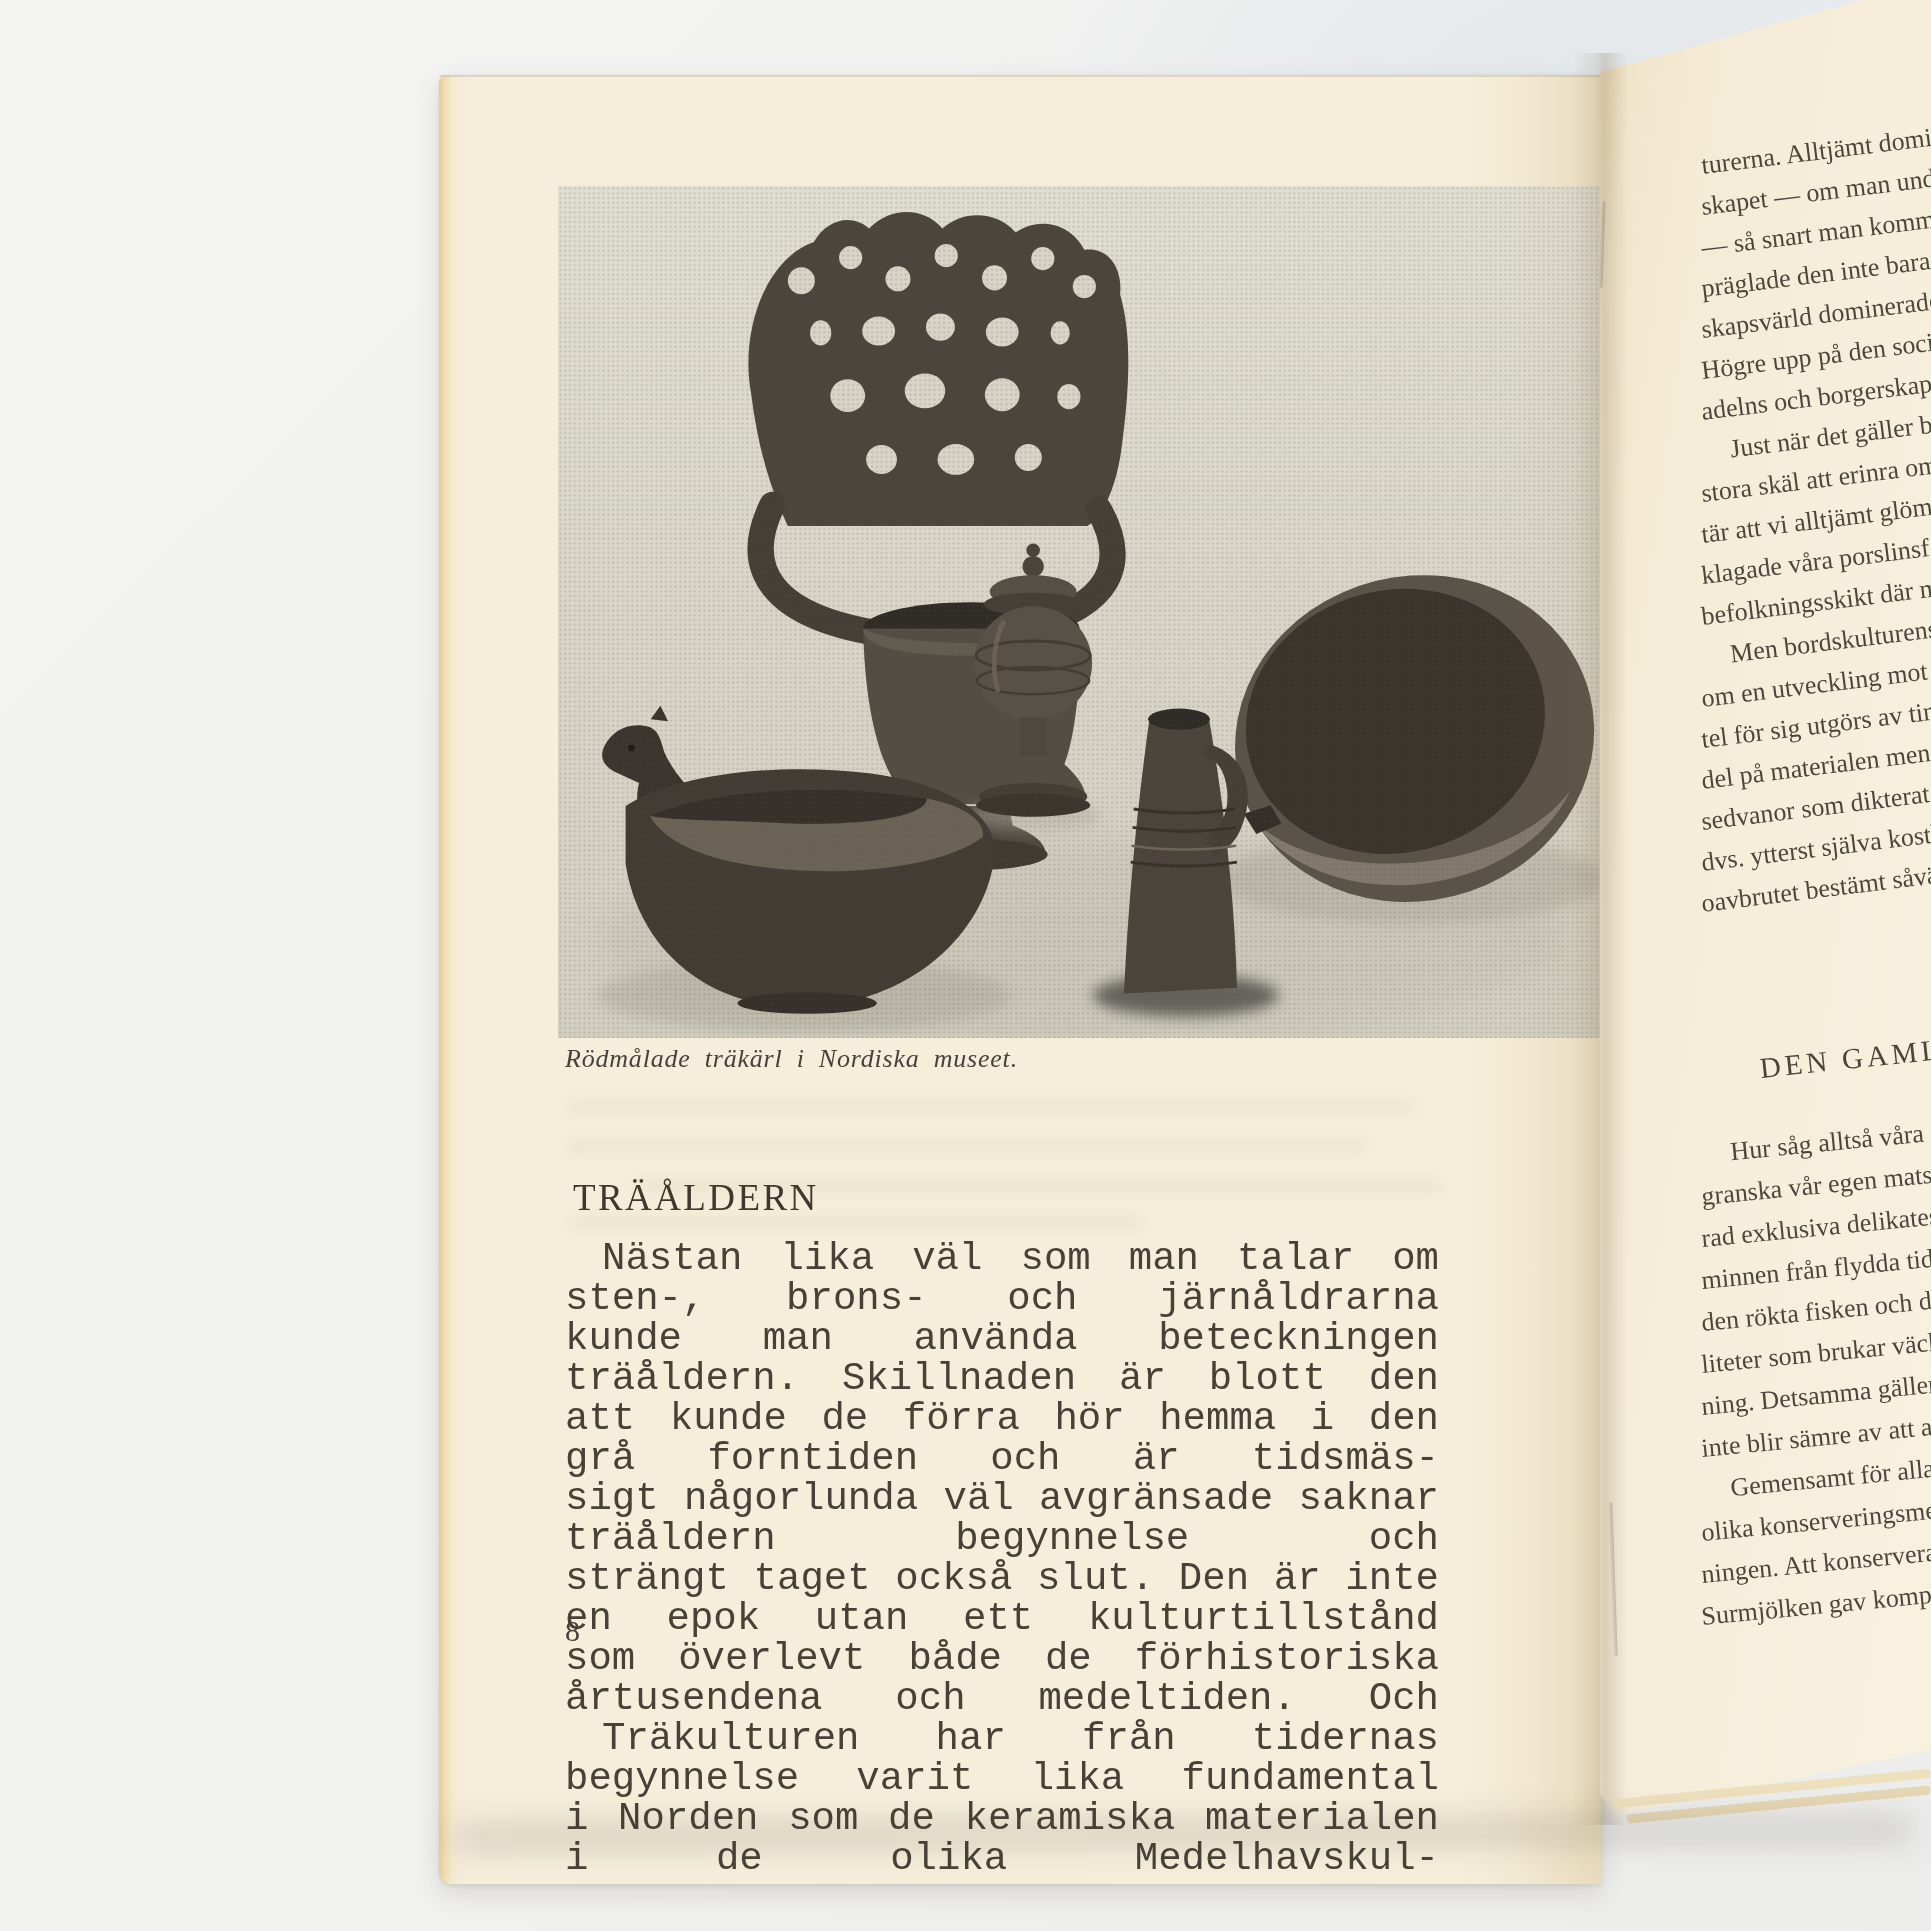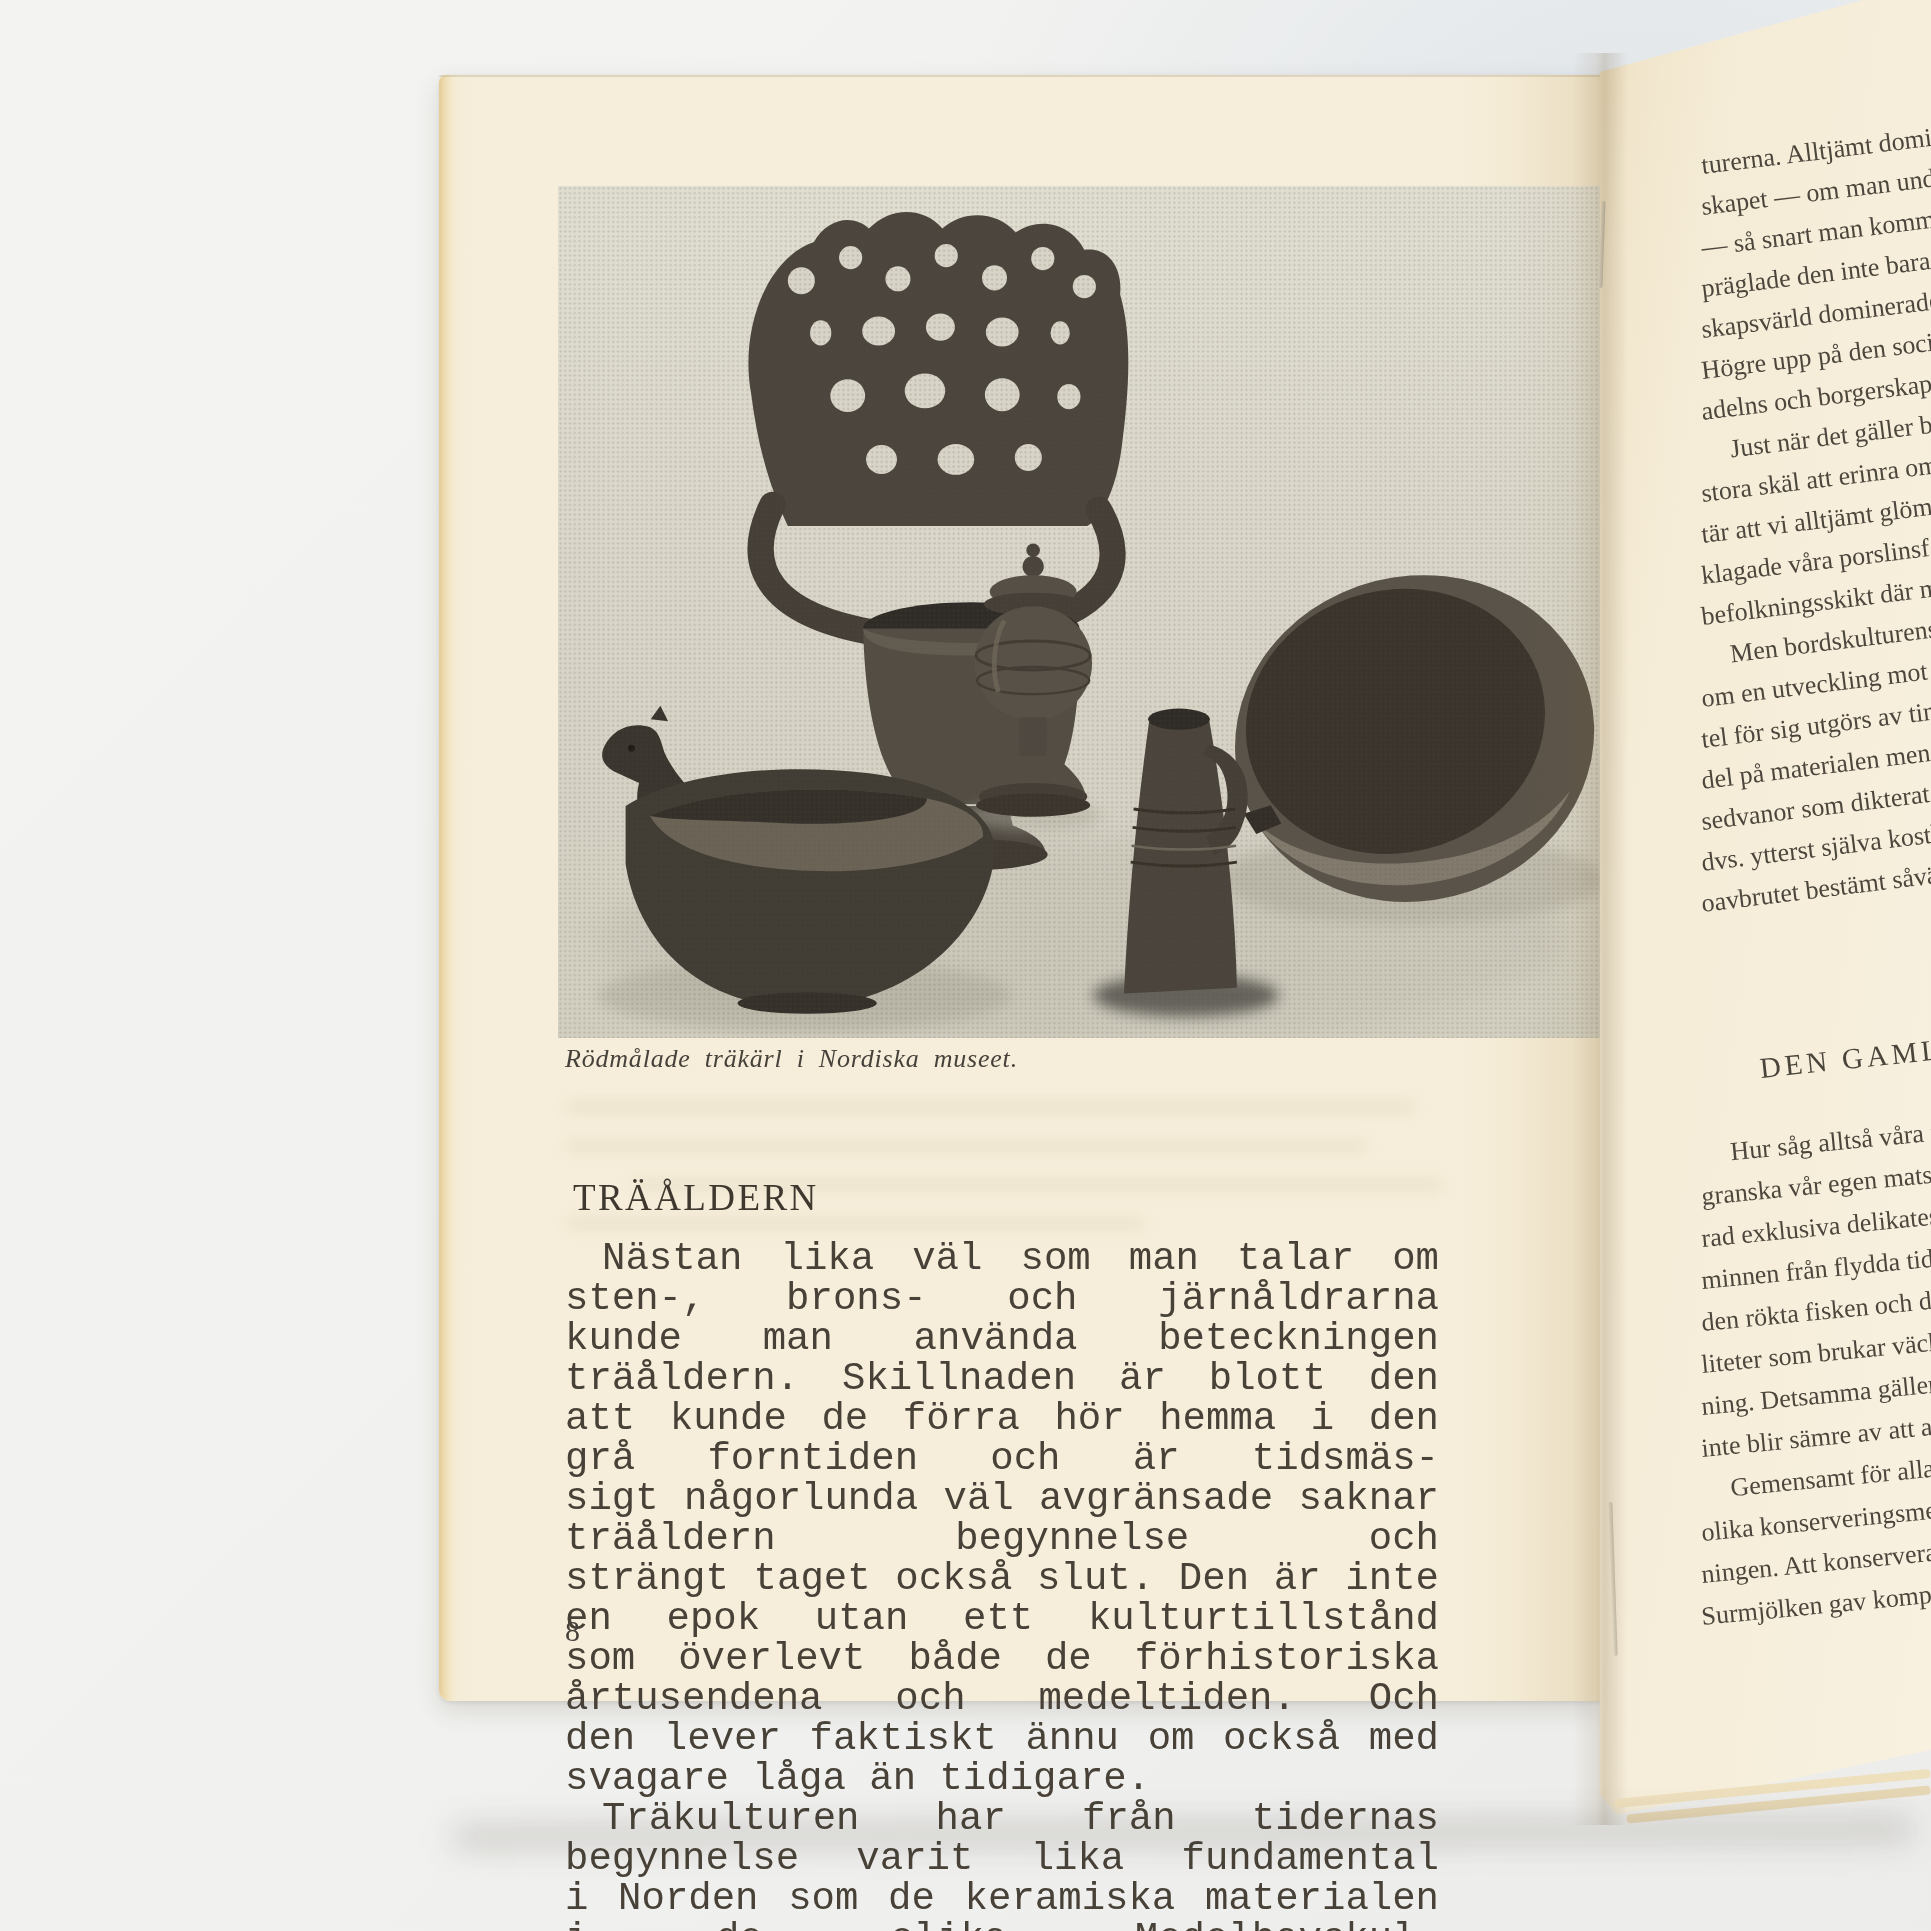--- a/index.html
+++ b/index.html
@@ -6,21 +6,21 @@
   body{
     width:1931px;height:1931px;position:relative;overflow:hidden;
     background:
       radial-gradient(1159px 772px at 85% 8%, rgba(210,220,230,.55), rgba(210,220,230,0) 60%),
       linear-gradient(135deg,#f3f3f1 0%,#f1f1ef 55%,#ececea 100%);
     font-family:"Liberation Serif","DejaVu Serif",serif;
     color:var(--ink,#44403a);
   }
   
   .left-page{
-    position:absolute;left:439px;top:75px;width:1163px;height:1626px;
+    position:absolute;left:439px;top:75px;width:1163px;height:1809px;
     background:linear-gradient(to right,#f3e9d3 0,var(--paperL,#f6eeda) 29px,var(--paperL,#f6eeda) 88%,#efe3c8 100%);
     border-radius:7.7px 0 0 11.6px;
     box-shadow:0 9.7px 25px rgba(70,65,50,.14), 0 1.9px 3.9px rgba(70,65,50,.10);
   }
   .edge-strip{
     position:absolute;left:0;top:0;width:19.3px;height:100%;
     background:linear-gradient(to right,#e6cc97 0,#efdfb6 6.8px,#f4ead0 13.5px,rgba(244,234,208,0) 19.3px);
     border-radius:7.7px 0 0 11.6px;
   }
   .top-edge-line{position:absolute;left:0;top:0;width:100%;height:1.9px;background:rgba(160,140,100,.25);border-radius:7.7px 7.7px 0 0;}
@@ -201,21 +201,20 @@
 
   <div class="caption">Rödmålade träkärl i Nordiska museet.</div>
   <h1 class="heading">TRÄÅLDERN</h1>
   <div class="bodytext">
       <div class="bline indent">Nästan lika väl som man talar om sten-, brons- och järnåldrarna</div>
       <div class="bline">kunde man använda beteckningen träåldern. Skillnaden är blott den</div>
       <div class="bline">att kunde de förra hör hemma i den grå forntiden och är tidsmäs-</div>
       <div class="bline">sigt någorlunda väl avgränsade saknar träåldern begynnelse och</div>
       <div class="bline">strängt taget också slut. Den är inte en epok utan ett kulturtillstånd</div>
       <div class="bline">som överlevt både de förhistoriska årtusendena och medeltiden. Och</div>
-      <div class="bline last">den lever faktiskt ännu om också med svagare låga än tidigare.</div>
       <div class="bline indent">Träkulturen har från tidernas begynnelse varit lika fundamental</div>
       <div class="bline">i Norden som de keramiska materialen i de olika Medelhavskul-</div>
     </div>
   <div class="pageno">8</div>
   <div class="gutter-tint"></div>
 </div>
 
 <div class="right-page">
   <div class="rp-lines upper">
       <div class="rline">turerna. Alltjämt dominerar tr</div>

